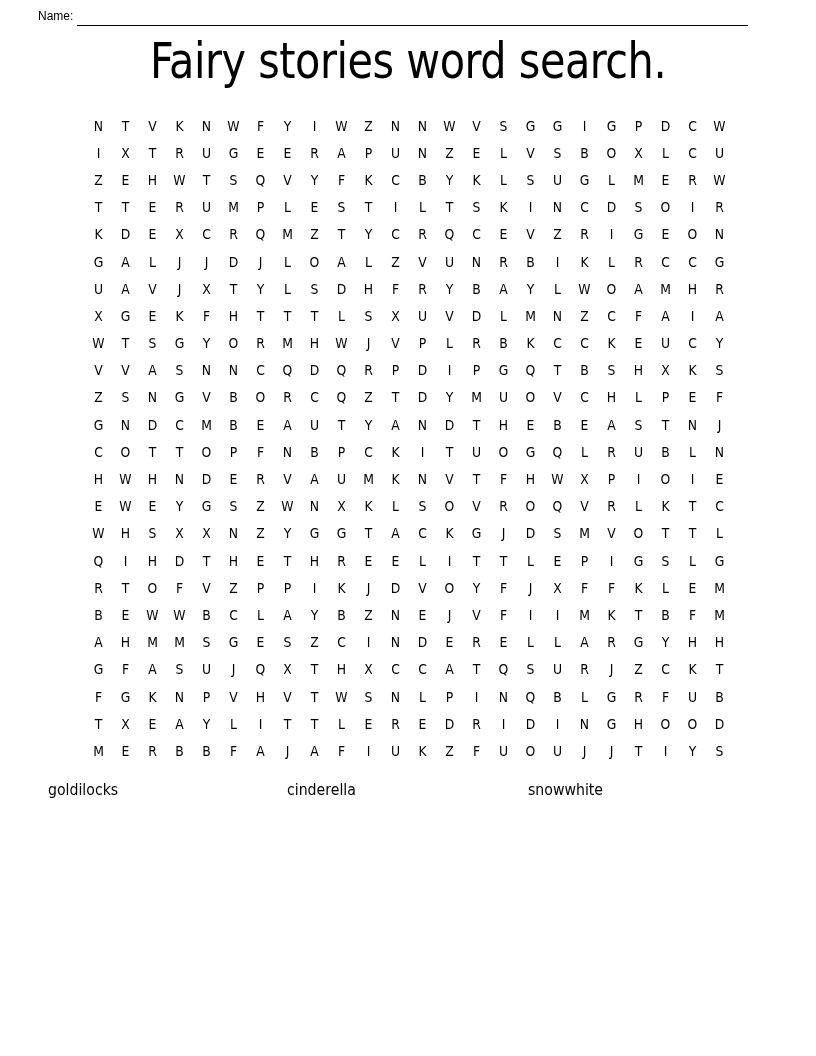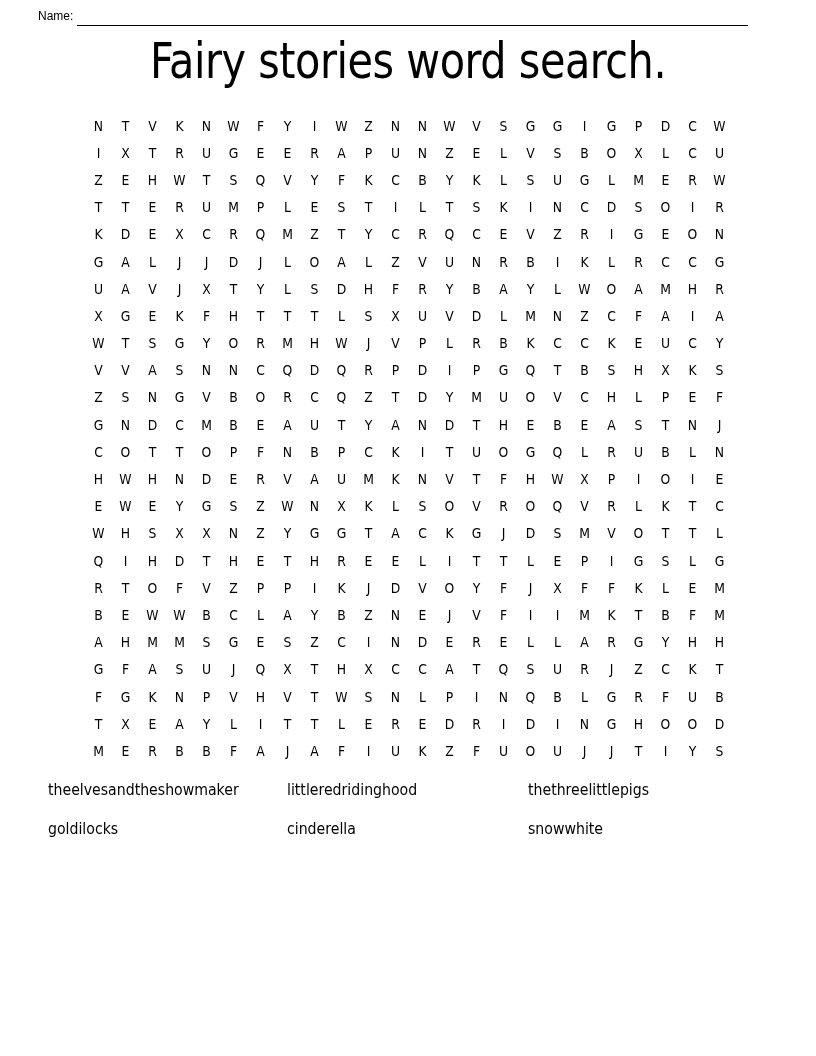--- a/index.html
+++ b/index.html
@@ -740,22 +740,17 @@
       <span class="grid-cell">J</span>
       <span class="grid-cell">T</span>
       <span class="grid-cell">I</span>
       <span class="grid-cell">Y</span>
       <span class="grid-cell">S</span>
     </div>
   </div>
 
 <div class="wordlist" id="word-list">
     <div class="word-row">
-      <span class="word-col c1">theelvesandtheshowmaker</span>
-      <span class="word-col c2">littleredridinghood</span>
-      <span class="word-col c3">thethreelittlepigs</span>
-    </div>
-    <div class="word-row">
       <span class="word-col c1">goldilocks</span>
       <span class="word-col c2">cinderella</span>
       <span class="word-col c3">snowwhite</span>
     </div>
   </div>
 
 </body></html>

